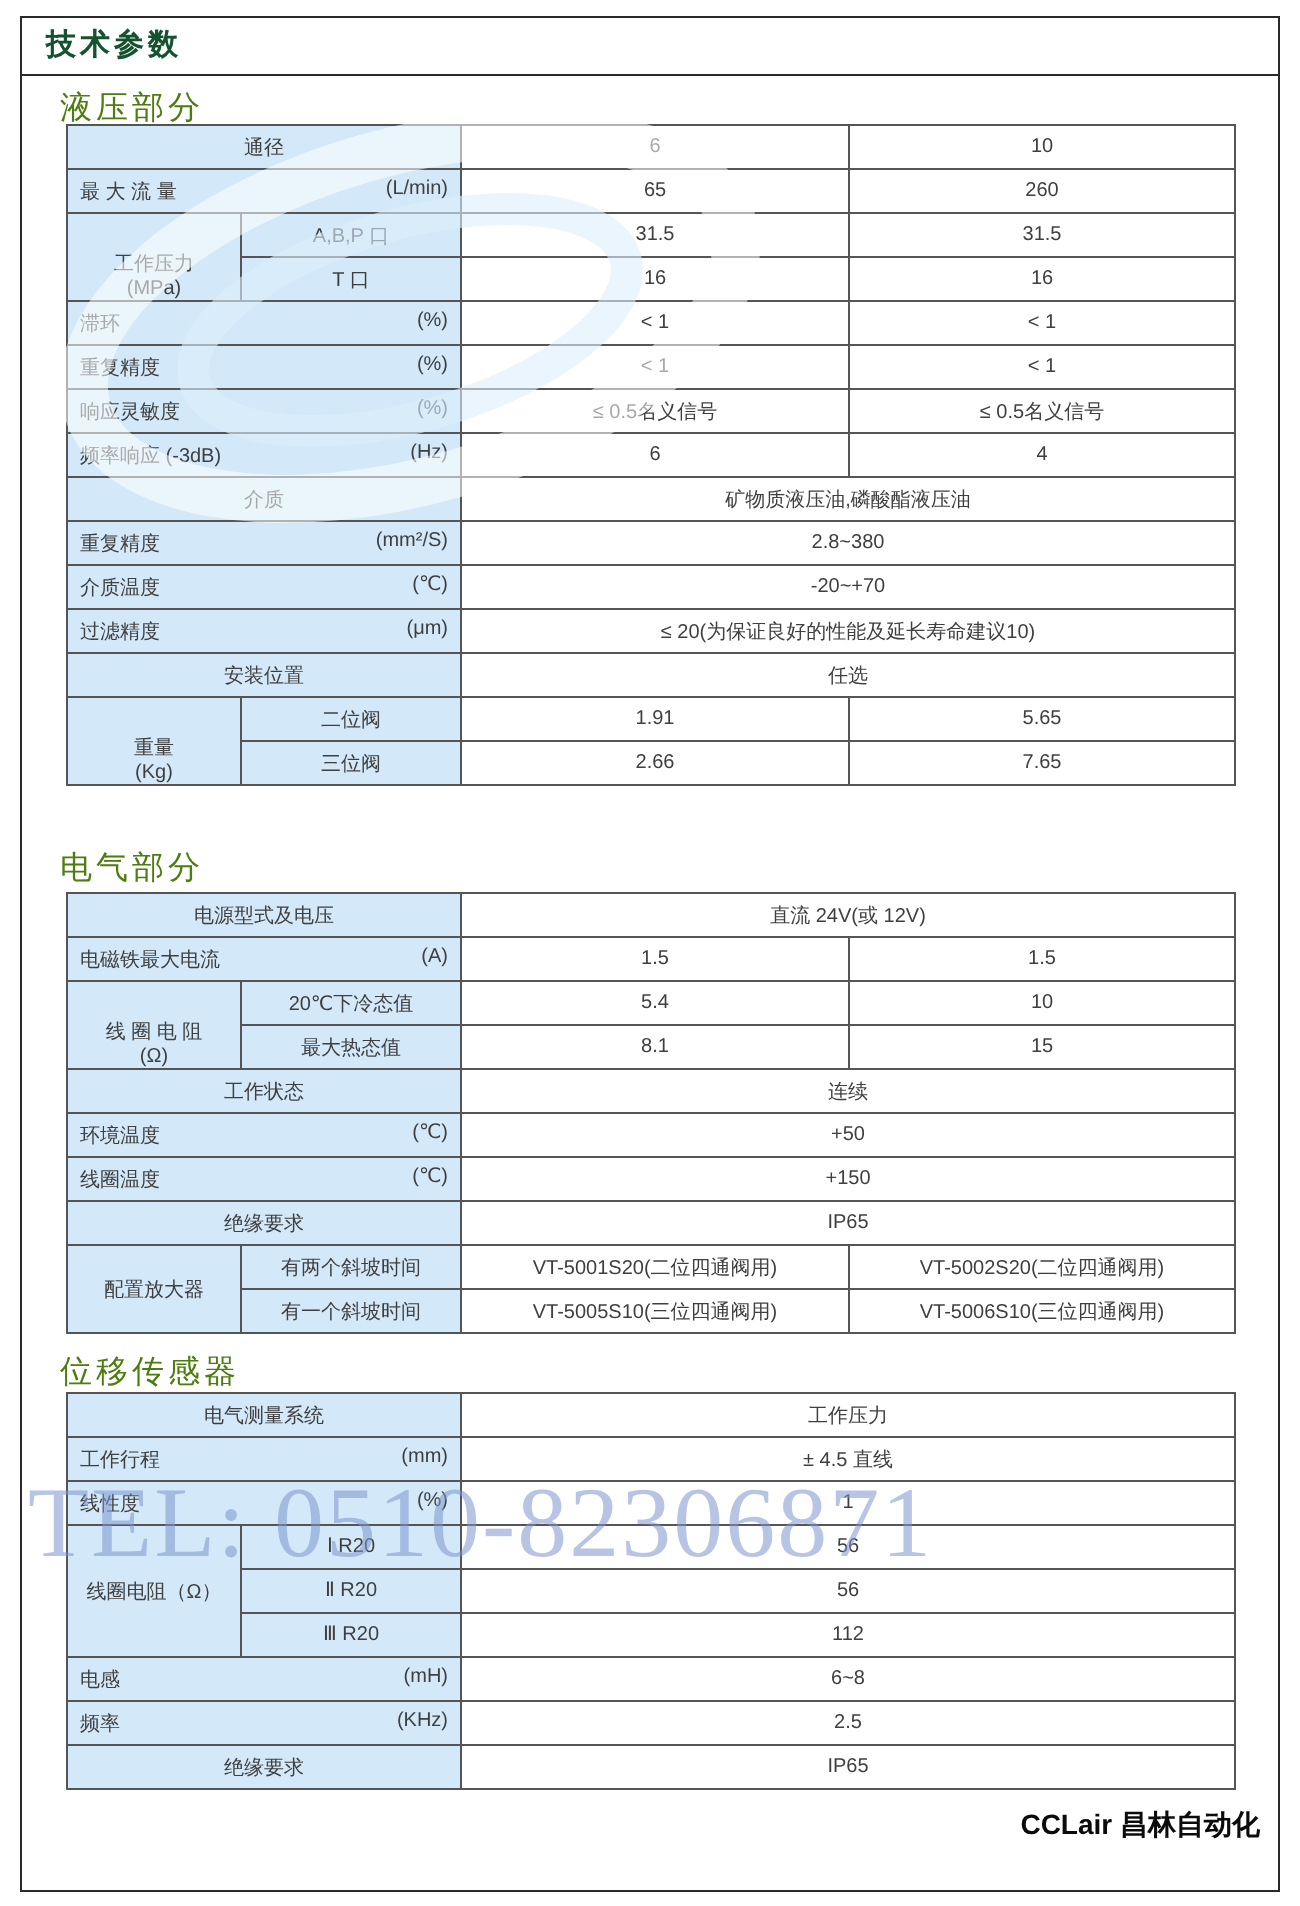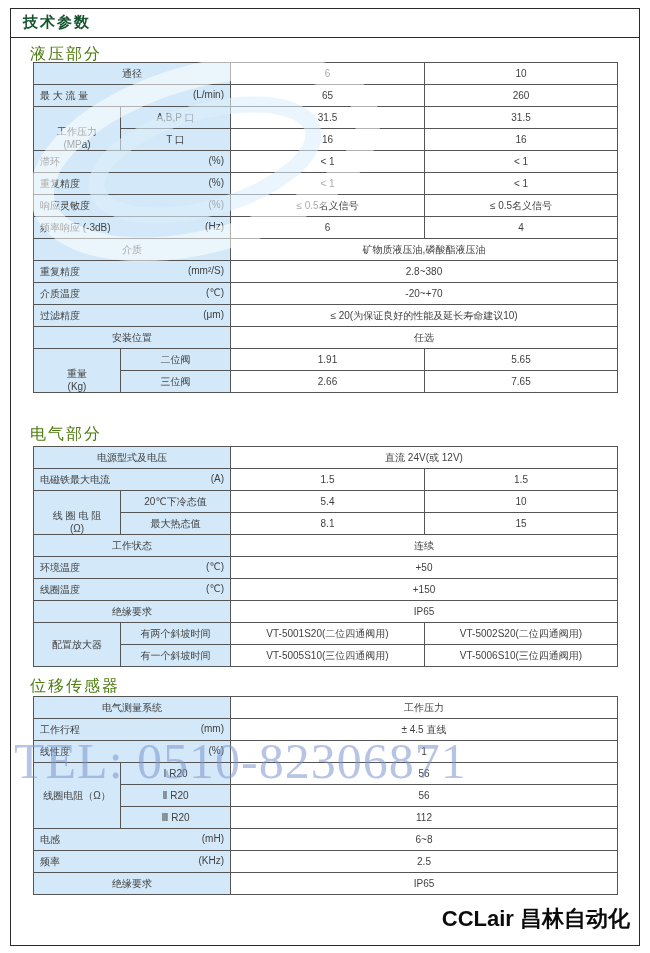--- a/index.html
+++ b/index.html
@@ -19,21 +19,21 @@
   .three-line{display:flex;flex-direction:column;justify-content:center;height:64px;}
   
   .wm{position:absolute;pointer-events:none;z-index:6;line-height:1;white-space:nowrap;}
   .wm-latin{left:220px;top:122px;font-size:96px;font-weight:bold;color:rgba(145,145,145,0.42);letter-spacing:2px;}
   .wm-cn{left:70px;top:256px;font-size:86px;font-weight:bold;color:rgba(150,150,150,0.42);letter-spacing:16px;}
   .wm-tel{left:14px;top:736px;font-size:50px;font-family:"Liberation Serif","DejaVu Serif",serif;
           color:rgba(124,148,205,0.55);letter-spacing:1px;}
   .wm-fax{left:14px;top:820px;font-size:54px;font-family:"Liberation Serif","DejaVu Serif",serif;
           color:rgba(124,148,205,0.55);letter-spacing:1px;}
   .wm-swirl{left:10px;top:48px;}
-  .footer{position:absolute;right:20px;top:904px;font-size:22px;font-weight:bold;color:#0b0b0b;z-index:7;}
+  .footer{position:absolute;right:20px;top:904px;font-size:14px;font-weight:bold;color:#0b0b0b;z-index:7;}
 </style>
 </head>
 <body>
 
 <div class="page">
   <div class="frame"></div>
   <div class="doc-title">技术参数</div>
   <div class="title-rule"></div>
 
   <div class="sec-heading" style="left:30px;top:44px;">液压部分</div>

